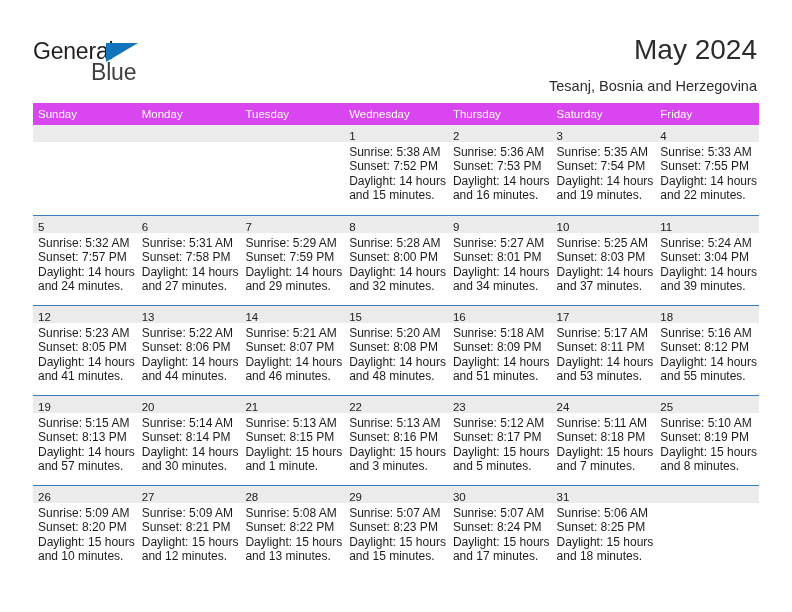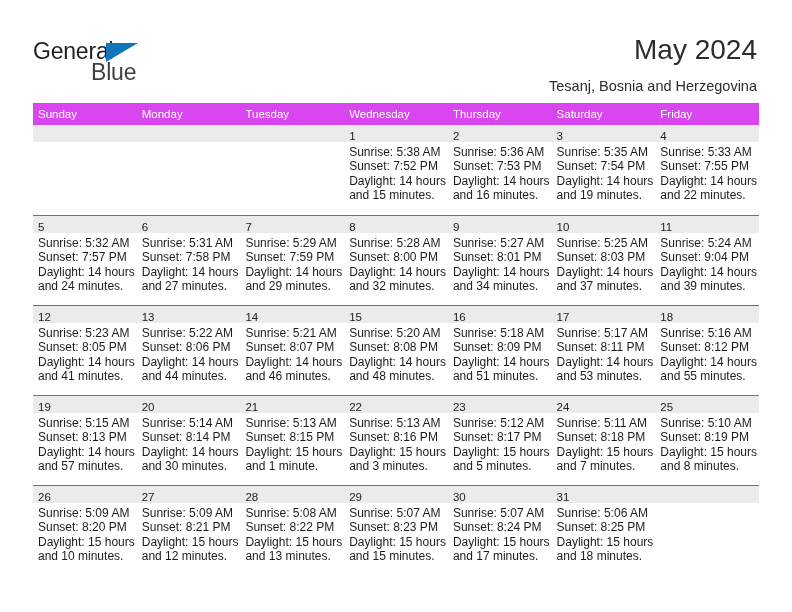--- a/index.html
+++ b/index.html
@@ -274,21 +274,21 @@
               <div>Sunrise: 5:25 AM</div>
               <div>Sunset: 8:03 PM</div>
               <div>Daylight: 14 hours</div>
               <div>and 37 minutes.</div>
             </div>
           </div>
           <div class="daycell">
             <div class="daynum-band"><span class="daynum">11</span></div>
             <div class="dayinfo">
               <div>Sunrise: 5:24 AM</div>
-              <div>Sunset: 9:04 PM</div>
+              <div>Sunset: 3:04 PM</div>
               <div>Daylight: 14 hours</div>
               <div>and 39 minutes.</div>
             </div>
           </div>
         </div>
         <div class="week">
           <div class="daycell">
             <div class="daynum-band"><span class="daynum">12</span></div>
             <div class="dayinfo">
               <div>Sunrise: 5:23 AM</div>

